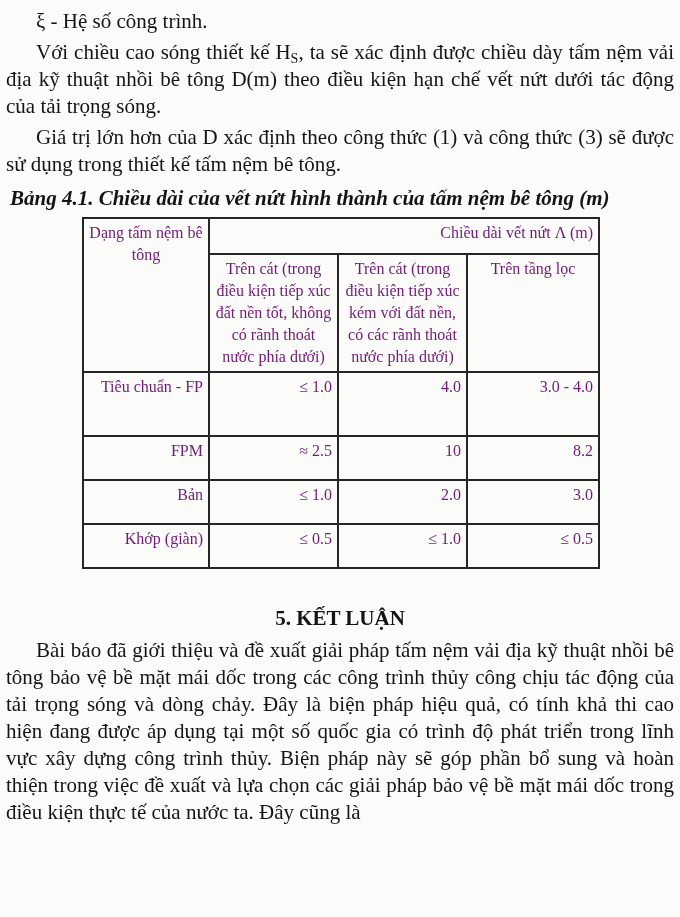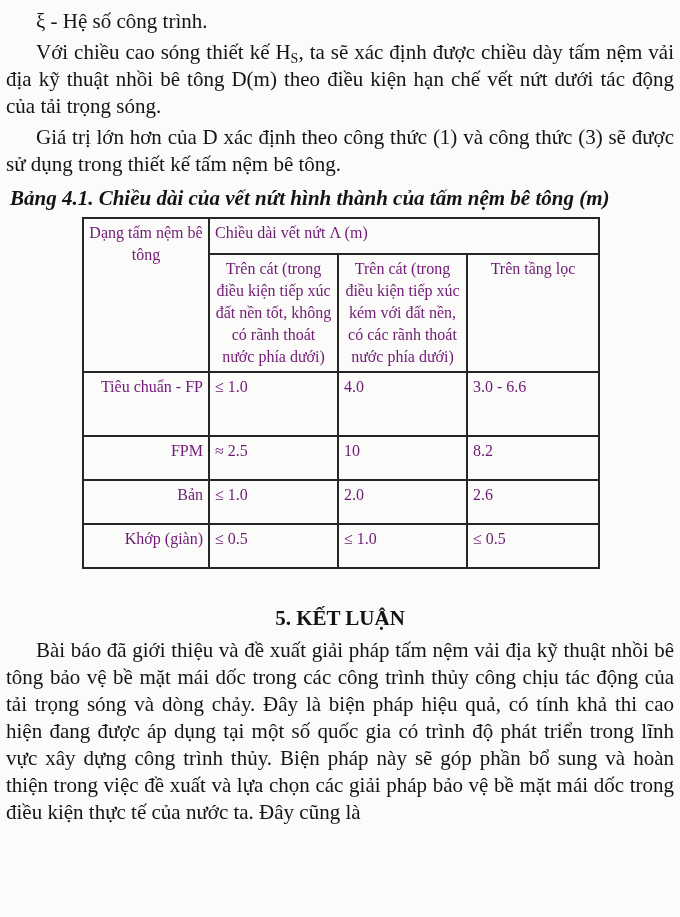--- a/index.html
+++ b/index.html
@@ -55,38 +55,38 @@
     font-weight: normal;
   }
   th.corner-cell {
     font-weight: bold;
     text-align: center;
     vertical-align: top;
     padding-top: 6px;
   }
   th.span-cell {
     font-weight: bold;
-    text-align: left;
+    text-align: right;
     height: 36px;
     vertical-align: middle;
     border-radius: 11px;
   }
   th.sub-cell {
     text-align: center;
     vertical-align: top;
     padding-top: 5px;
     padding-bottom: 6px;
   }
   td.row-label {
     text-align: right;
     padding-left: 7px;
     padding-top: 6px;
   }
   td.val-cell {
-    text-align: left;
+    text-align: right;
     padding-top: 6px;
   }
   tr.row-tall  { height: 64px; }
   tr.row-norm  { height: 44px; margin-top: 40px; }
   .section-heading {
     font-weight: bold;
     margin-top: 36px;
     font-size: 21px;
     text-align: center;
   }
@@ -131,33 +131,33 @@
         <th class="sub-cell">Trên cát (trong điều kiện tiếp xúc đất nền tốt, không có rãnh thoát nước phía dưới)</th>
         <th class="sub-cell">Trên cát (trong điều kiện tiếp xúc kém với đất nền, có các rãnh thoát nước phía dưới)</th>
         <th class="sub-cell">Trên tầng lọc</th>
       </tr>
     </thead>
     <tbody>
       <tr class="row-tall">
         <td class="row-label">Tiêu chuẩn - FP</td>
         <td class="val-cell">≤ 1.0</td>
         <td class="val-cell">4.0</td>
-        <td class="val-cell">3.0 - 6.6</td>
+        <td class="val-cell">3.0 - 4.0</td>
       </tr>
       <tr class="row-norm">
         <td class="row-label">FPM</td>
         <td class="val-cell">≈ 2.5</td>
         <td class="val-cell">10</td>
         <td class="val-cell">8.2</td>
       </tr>
       <tr class="row-norm">
         <td class="row-label">Bản</td>
         <td class="val-cell">≤ 1.0</td>
         <td class="val-cell">2.0</td>
-        <td class="val-cell">2.6</td>
+        <td class="val-cell">3.0</td>
       </tr>
       <tr class="row-norm">
         <td class="row-label">Khớp (giàn)</td>
         <td class="val-cell">≤ 0.5</td>
         <td class="val-cell">≤ 1.0</td>
         <td class="val-cell">≤ 0.5</td>
       </tr>
     </tbody>
   </table>
 

